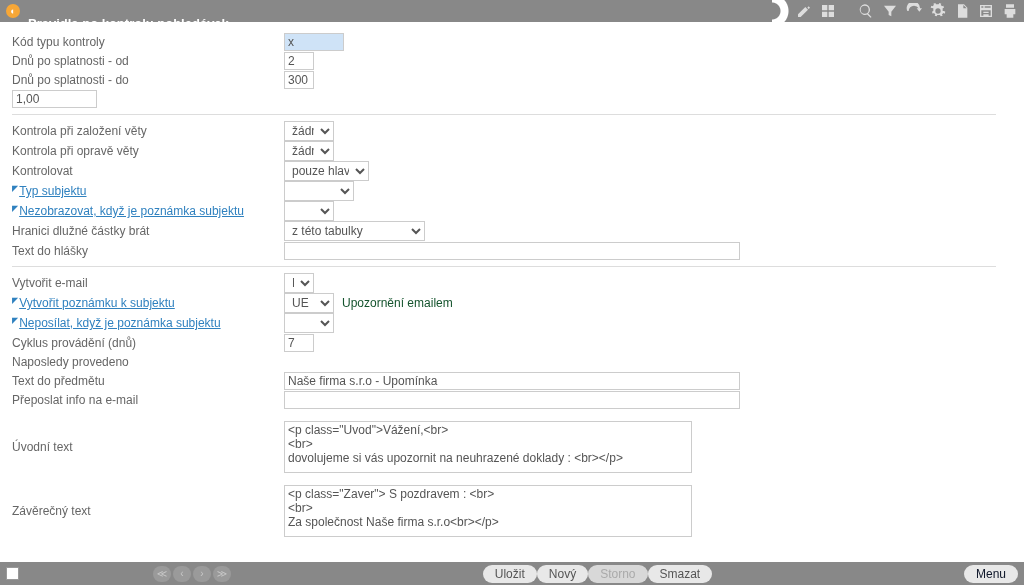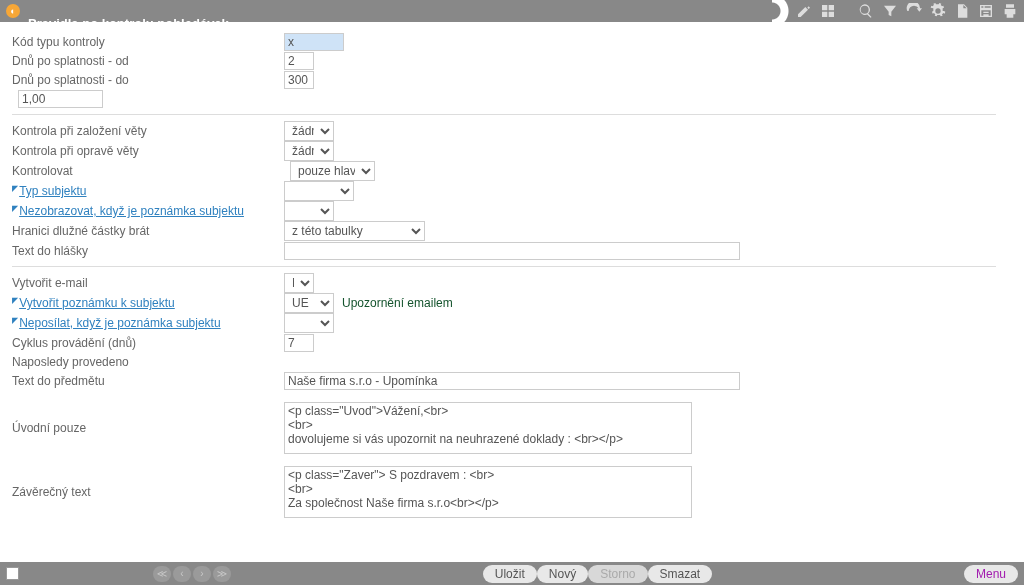--- a/index.html
+++ b/index.html
@@ -65,21 +65,21 @@
   font-size: 12px;
   border: 1px solid #ccc;
   padding: 1px 3px;
   color: #555;
   background:#fff;
 }
 .row input.selected { background:#cfe3f7; }
 .w60 { width: 60px; }
 .w30 { width: 30px; }
 .w50 { width: 50px; }
-.w85 { width: 85px; margin-left: 6px; }
+.w85 { width: 85px; }
 .w70 { width: 70px; }
 .w120 { width: 141px; }
 .wfull { width: 456px; }
 .row textarea { width: 408px; height: 52px; resize:none; overflow-y:scroll; }
 .redtext { color: #14532d; }
 hr.sep { border:none; border-top:1px solid #ddd; margin: 6px 0; }
 
 .footer {
   background: #888;
   height: 23px;
@@ -105,21 +105,21 @@
   background:#e8e8e8;
   color:#555;
   border:none;
   border-radius:9px;
   padding: 2px 12px;
   font-size:12px;
   cursor:pointer;
 }
 .footer .btn.disabled { color:#aaa; background:#d8d8d8; cursor:default;}
 .footer .menu {
-  background:#e8e8e8;color:#a21caf;border-radius:9px;padding:2px 12px;font-size:12px;cursor:pointer;
+  background:#e8e8e8;color:#0f172a;border-radius:9px;padding:2px 12px;font-size:12px;cursor:pointer;
 }
 select {
   appearance: auto;
 }
 </style>
 </head>
 <body>
 
 <div class="header">
   <div class="hicon">◐</div>
@@ -277,22 +277,28 @@
   <div class="row">
     <div class="label">Naposledy provedeno</div>
     <div class="value"></div>
   </div>
   <div class="row">
     <div class="label">Text do předmětu</div>
     <div class="value">
         <input type="text" class="wfull" value="Naše firma s.r.o - Upomínka" style="">
       </div>
   </div>
+  <div class="row">
+    <div class="label">Přeposlat info na e-mail</div>
+    <div class="value">
+        <input type="text" class="wfull" value="" style="">
+      </div>
+  </div>
   <div class="row" style="align-items:center; margin-top:12px; margin-bottom:12px;">
-    <div class="label">Úvodní pouze</div>
+    <div class="label">Úvodní text</div>
     <div class="value">
         <textarea style="">&lt;p class="Uvod"&gt;Vážení,&lt;br&gt;
 &lt;br&gt;
 dovolujeme si vás upozornit na neuhrazené doklady : &lt;br&gt;&lt;/p&gt;</textarea>
       </div>
   </div>
   <div class="row" style="align-items:center; margin-top:12px;">
     <div class="label">Závěrečný text</div>
     <div class="value">
         <textarea style="">&lt;p class="Zaver"&gt; S pozdravem : &lt;br&gt;

